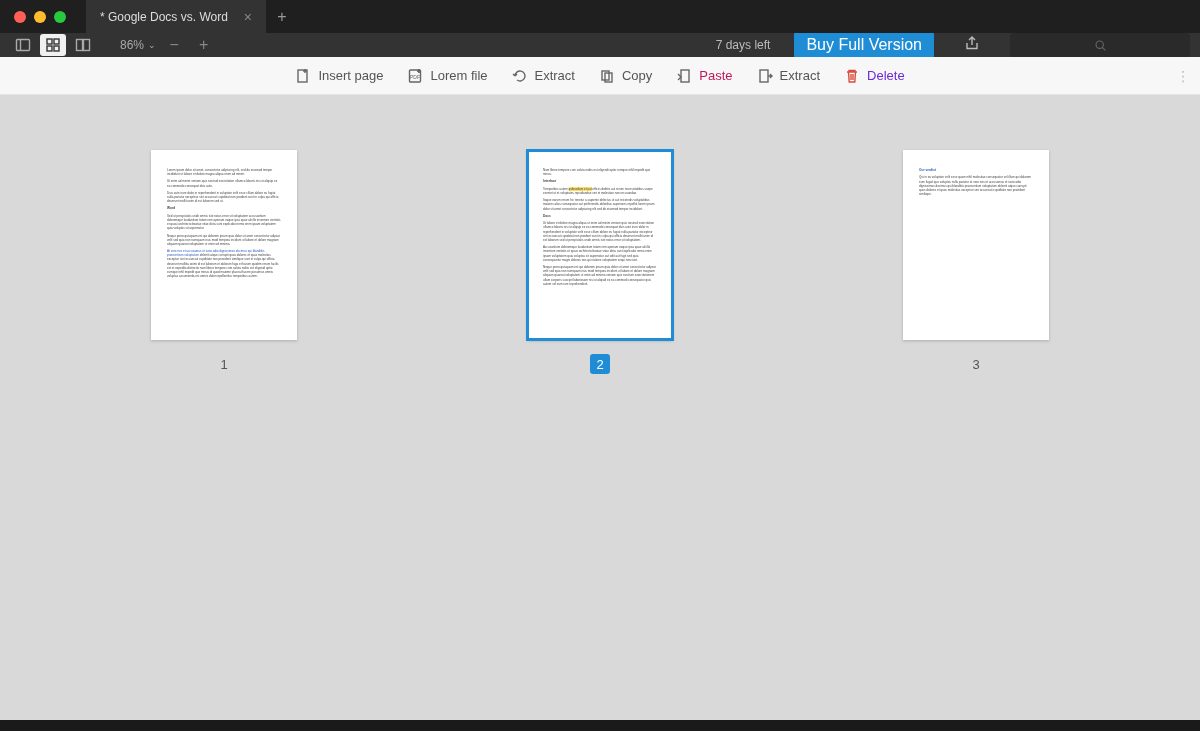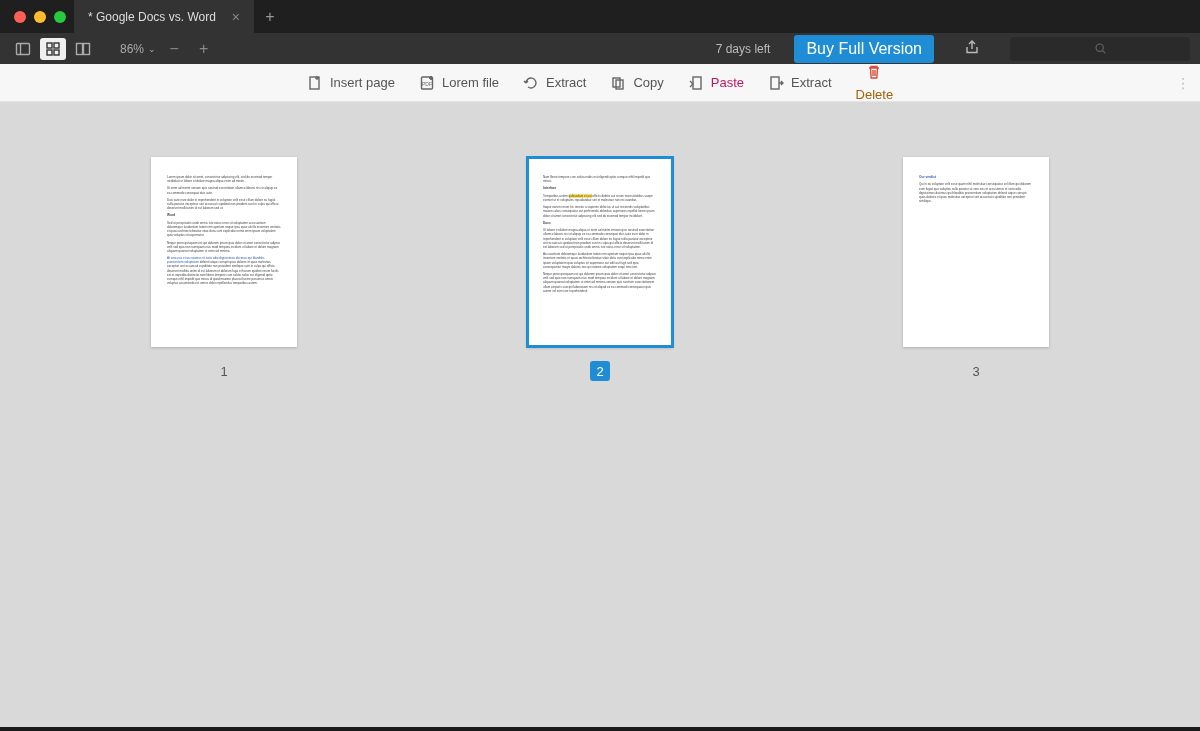--- a/index.html
+++ b/index.html
@@ -5,44 +5,44 @@
 * { margin: 0; padding: 0; box-sizing: border-box; font-family: -apple-system, BlinkMacSystemFont, "Segoe UI", Helvetica, Arial, sans-serif; }
 body { width: 1200px; height: 731px; background: #1a1a1a; overflow: hidden; }
 
 
 .titlebar { height: 33px; background: #1f1f1f; display: flex; align-items: center; position: relative; }
 .traffic-lights { display: flex; gap: 8px; padding-left: 14px; }
 .traffic-light { width: 12px; height: 12px; border-radius: 50%; }
 .tl-red { background: #ff5f56; }
 .tl-yellow { background: #ffbd2e; }
 .tl-green { background: #27c93f; }
-.tabs { display: flex; margin-left: 8px; height: 100%; }
+.tabs { display: flex; margin-left: 20px; height: 100%; }
 .tab { display: flex; align-items: center; gap: 12px; padding: 0 14px; height: 100%; background: #333; color: #ddd; font-size: 12px; min-width: 180px; justify-content: space-between; }
 .tab-close { color: #888; font-size: 14px; line-height: 1; }
 .new-tab { width: 32px; display: flex; align-items: center; justify-content: center; color: #999; font-size: 16px; }
 
 
-.toolbar { height: 31px; background: #333; display: flex; align-items: center; padding: 0 10px; gap: 6px; }
+.toolbar { height: 24px; background: #333; display: flex; align-items: center; padding: 0 10px; gap: 6px; }
 .view-btns { display: flex; gap: 4px; }
 .view-btn { width: 26px; height: 22px; display: flex; align-items: center; justify-content: center; border-radius: 3px; color: #aaa; }
 .view-btn.active { background: #f0f0f0; color: #333; }
 .zoom { display: flex; align-items: center; gap: 8px; color: #aaa; font-size: 12px; margin-left: 18px; }
 .zoom-pct { display: flex; align-items: center; gap: 4px; }
 .zoom-ctrl { color: #888; font-size: 16px; padding: 0 6px; }
 .toolbar-right { margin-left: auto; display: flex; align-items: center; gap: 24px; }
 .trial { color: #bbb; font-size: 12px; }
 .buy-btn { background: #1f8dd6; color: #fff; padding: 5px 12px; border-radius: 3px; font-size: 16px; }
 .share-icon { color: #bbb; padding: 0 6px; }
 .search { background: #2a2a2a; width: 180px; height: 24px; border-radius: 4px; display: flex; align-items: center; justify-content: center; color: #666; }
 
 
 .actionbar { height: 38px; background: #f7f7f7; border-bottom: 1px solid #e5e5e5; display: flex; align-items: center; justify-content: center; gap: 24px; position: relative; }
 .action { display: flex; align-items: center; gap: 7px; color: #555; font-size: 13px; }
 .action.disabled { color: #be185d; }
-.action.danger { color: #a16207; flex-direction: column; }
+.action.danger { color: #6d28d9; }
 .action.danger .ai { color: #d94b3d; }
 .ai { width: 16px; height: 16px; display: flex; align-items: center; justify-content: center; color: #666; font-size: 15px; }
 .actionbar-handle { position: absolute; right: 10px; color: #bbb; font-size: 14px; }
 
 
 .content { height: calc(731px - 33px - 35px - 38px); background: #d9d9d9; display: flex; justify-content: center; gap: 230px; padding-top: 55px; }
 .page-wrap { display: flex; flex-direction: column; align-items: center; gap: 14px; }
 .thumb { width: 146px; height: 190px; background: #fff; box-shadow: 0 1px 3px rgba(0,0,0,0.2); padding: 16px 14px; overflow: hidden; border: 2px solid transparent; }
 .thumb.selected { border: 2px solid #1f8dd6; box-shadow: 0 0 0 1px #1f8dd6, 0 1px 3px rgba(0,0,0,0.2); }
 .thumb-body { font-size: 3px; line-height: 1.4; color: #444; }

